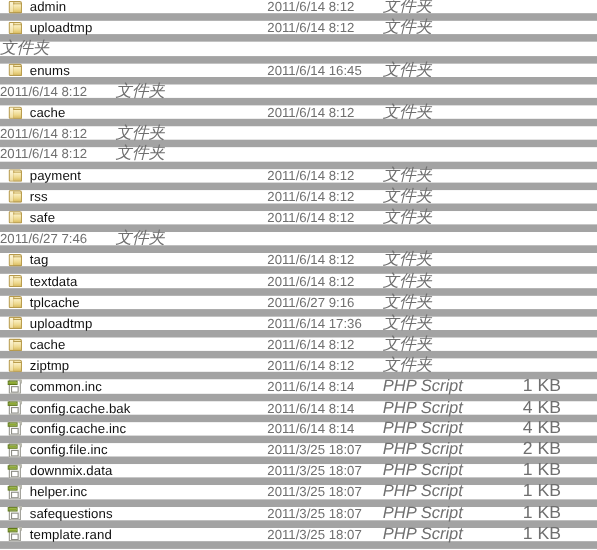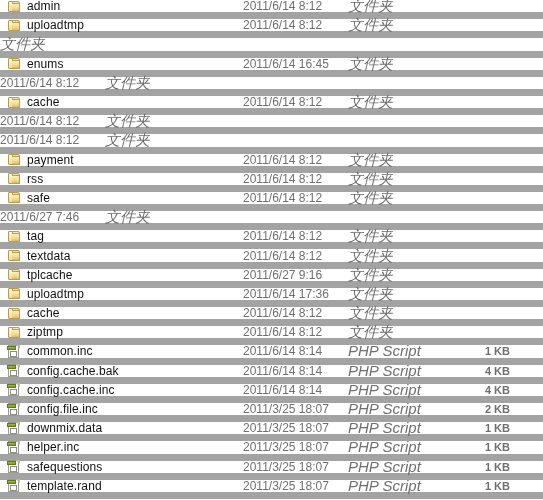--- a/index.html
+++ b/index.html
@@ -60,26 +60,25 @@
     flex: 0 0 92px;
     font-size: 15px;
     color: #6f6f6f;
     white-space: nowrap;
     line-height: 14px;
     font-style: italic;
   }
   .col-size {
     width: 70px;
     flex: 0 0 70px;
-    font-size: 11px;
+    font-size: 16px;
     color: #6f6f6f;
     text-align: right;
     white-space: nowrap;
     line-height: 14px;
-    font-weight: bold;
   }
 
   
   .icon {
     width: 14px;
     height: 13px;
     flex: 0 0 14px;
     position: relative;
     display: inline-block;
   }

